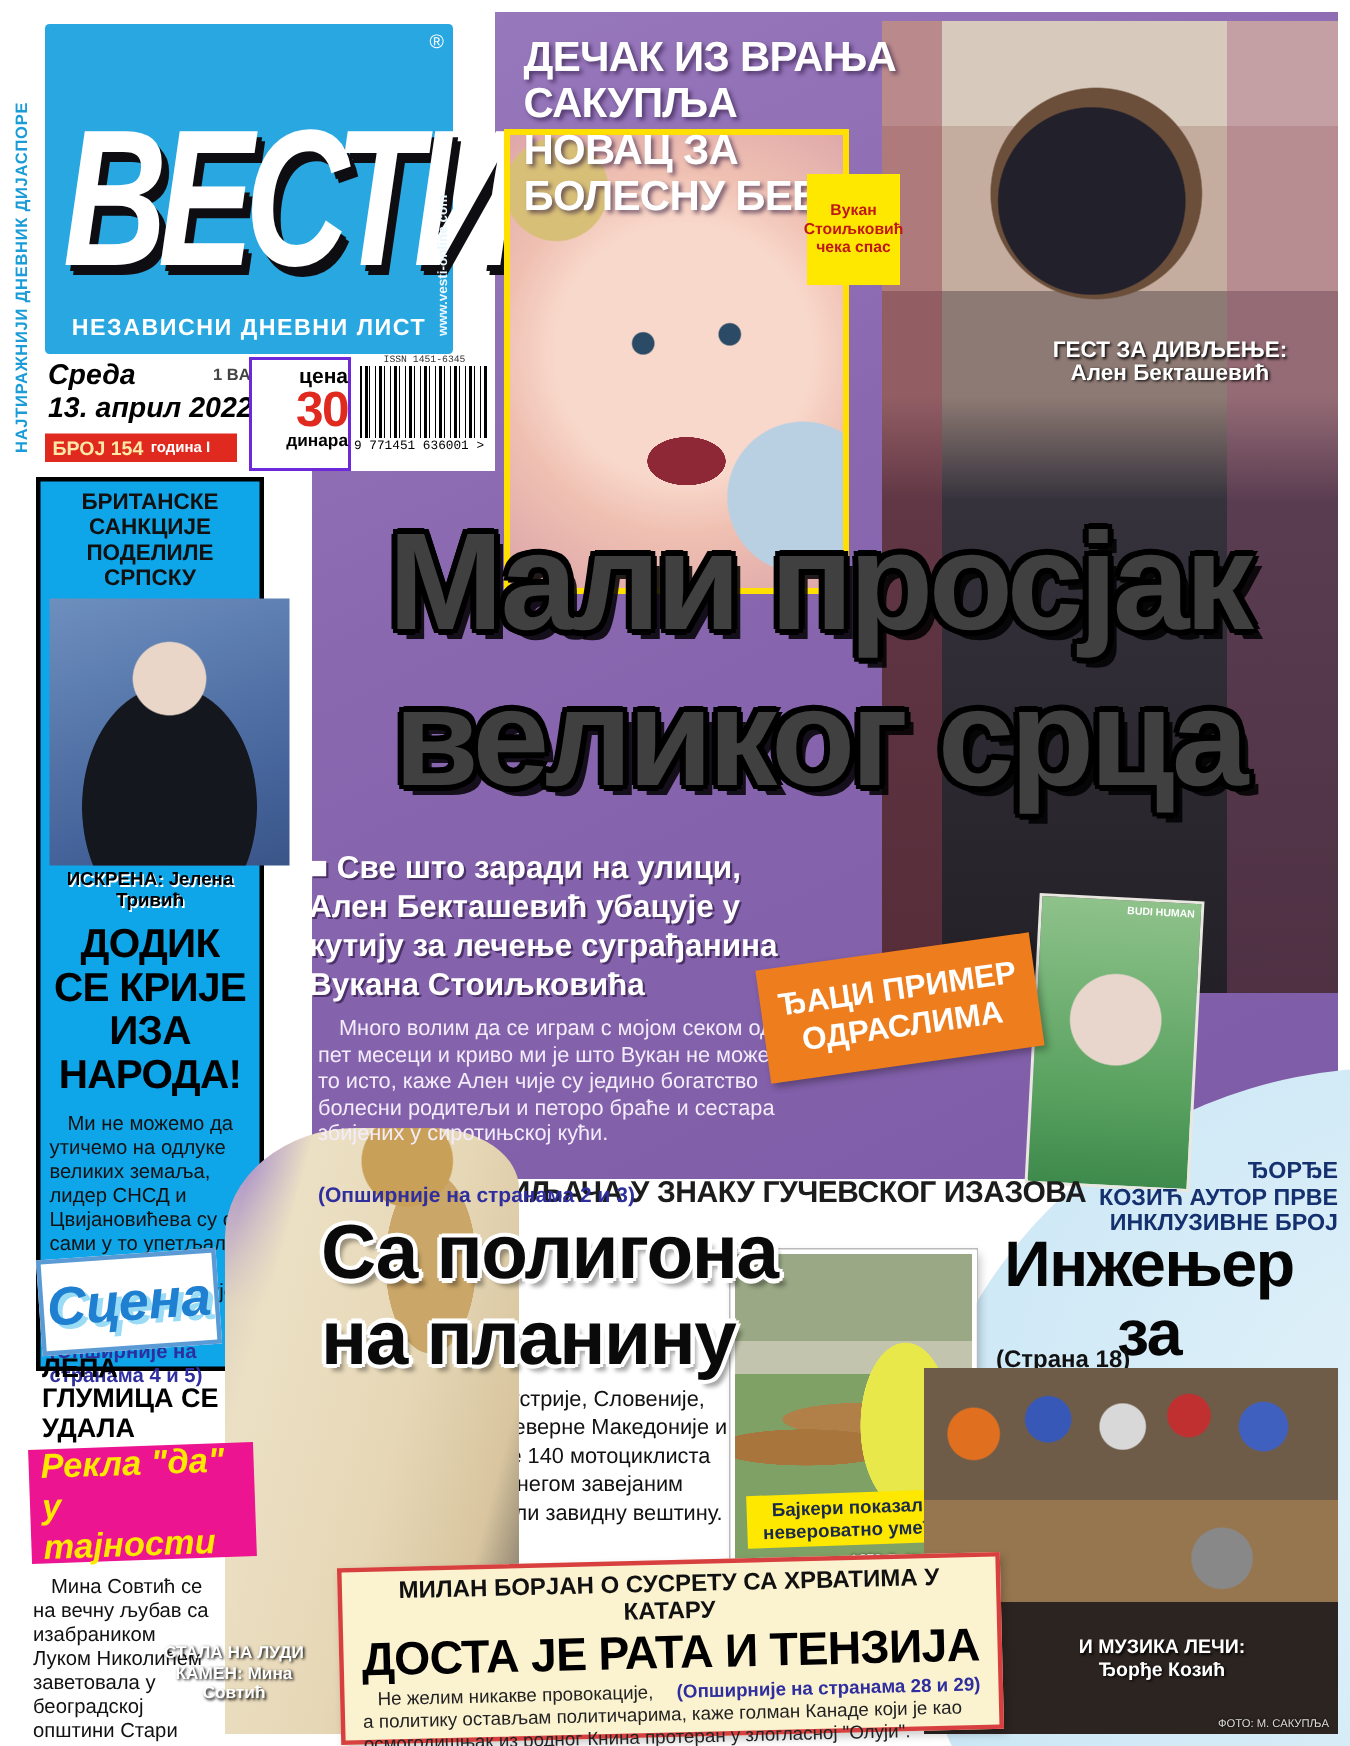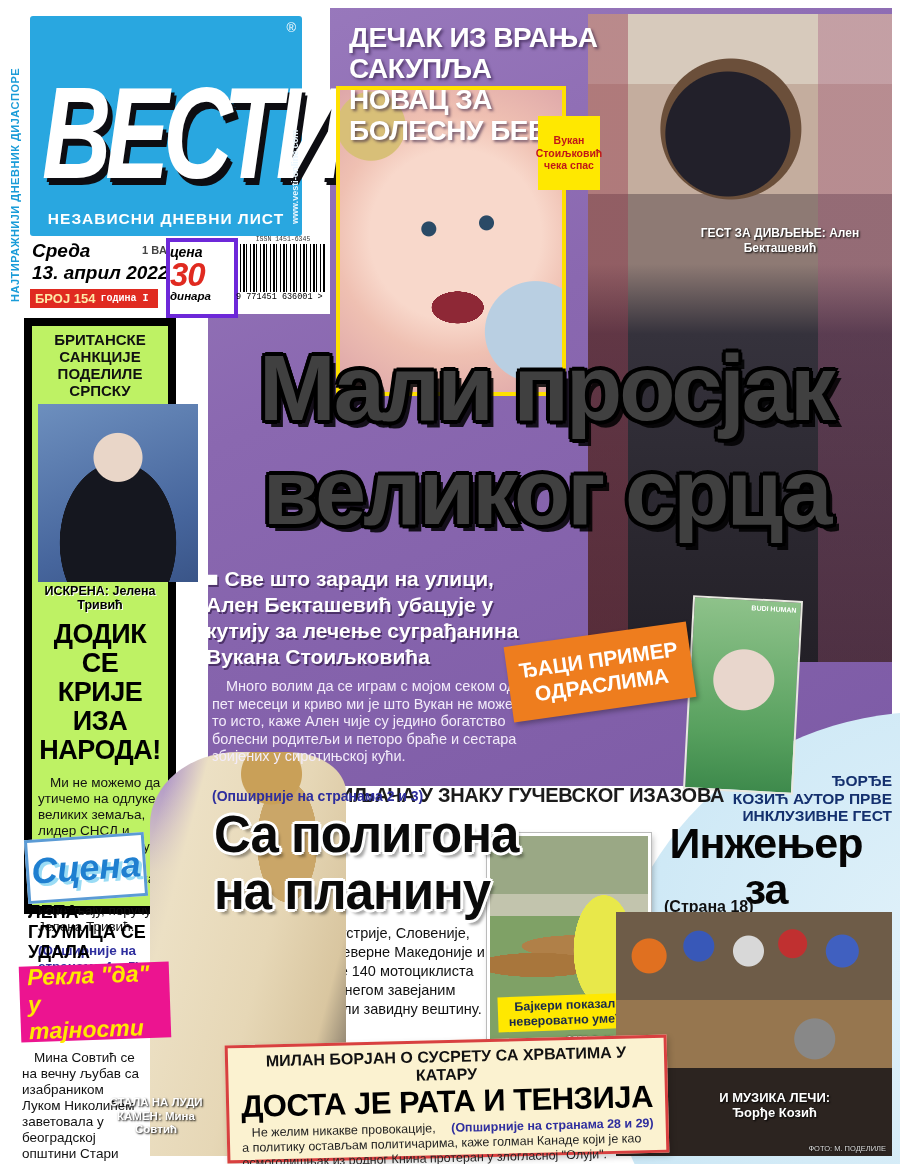--- a/index.html
+++ b/index.html
@@ -28,41 +28,41 @@
   #logo-subtitle{left:0;bottom:8px;width:100%;text-align:center;color:#fff;
     font-size:15.5px;font-weight:900;letter-spacing:1px;}
   #logo-site{right:2px;top:58px;height:150px;color:#eaf7ff;font-size:9px;font-weight:700;
     writing-mode:vertical-rl;transform:rotate(180deg);}
   #date-day{left:32px;top:240px;font-size:19px;font-weight:900;font-style:italic;color:#000;z-index:3;}
   #date-full{left:32px;top:262px;font-size:19px;font-weight:900;font-style:italic;color:#000;z-index:3;}
   #bam{left:142px;top:244px;font-size:11px;font-weight:700;color:#444;z-index:3;}
   #issue-strip{left:30px;top:289px;width:128px;height:19px;background:#e02a20;z-index:3;
     display:flex;align-items:center;gap:5px;padding:0 5px;box-sizing:border-box;}
   #issue-no{color:#ffe9a6;font-size:13px;font-weight:900;}
-  #issue-year{color:#fff;font-size:10px;font-weight:700;font-family:Liberation Mono, monospace;}
-  #price-box{left:166px;top:238px;width:64px;height:72px;background:#fff;border:4px solid #6d28d9;
-    z-index:3;text-align:left;font-style:italic;}
+  #issue-year{color:#fff;font-size:10px;font-weight:700;}
+  #price-box{left:166px;top:238px;width:64px;height:72px;background:#fff;border:2px solid #6d28d9;
+    z-index:3;text-align:right;}
   #price-label{font-size:14px;font-weight:900;color:#000;margin-top:2px;}
   #price-value{font-size:33px;line-height:30px;font-weight:900;color:#e02a20;letter-spacing:-1px;}
   #price-cur{font-size:11.5px;font-weight:900;color:#000;}
   #issn{left:240px;top:236px;width:86px;font-size:6.5px;color:#333;text-align:center;z-index:3;
     font-family:"Liberation Mono",monospace;}
   #barcode{left:240px;top:244px;width:86px;height:48px;z-index:3;
     background:repeating-linear-gradient(90deg,#000 0 1px,#fff 1px 3px,#000 3px 5px,#fff 5px 6px,#000 6px 7px,#fff 7px 10px);}
   #barcode-num{left:236px;top:292px;width:96px;font-size:8.5px;color:#000;text-align:left;z-index:3;
     font-family:"Liberation Mono",monospace;}
 
   
   #boy-photo{left:588px;top:14px;width:304px;height:648px;z-index:2;
     background:
       radial-gradient(circle at 46% 120px,#22202a 0 62px,rgba(0,0,0,0) 63px),
       radial-gradient(circle at 47% 115px,#6b4f3a 0 70px,rgba(0,0,0,0) 71px),
       linear-gradient(90deg,rgba(150,60,80,.45) 0 40px,rgba(0,0,0,0) 40px 230px,rgba(160,80,120,.35) 230px),
       linear-gradient(180deg,#d7cabc 0 70px,#c4ad9e 70px 180px,#8e7a74 180px 250px,#35323c 320px,#232027 100%);}
-  #boy-caption{left:700px;top:226px;width:160px;z-index:4;color:#fff;font-size:12px;
+  #boy-caption{left:700px;top:226px;width:160px;z-index:4;color:#fff;font-size:15px;
     line-height:15px;font-weight:900;text-align:center;text-shadow:1px 1px 2px #000;}
   #baby-photo{left:336px;top:86px;width:222px;height:302px;border:4px solid #ffe000;z-index:3;
     background:
       radial-gradient(circle at 40% 46%,#2a4a66 0 7px,rgba(0,0,0,0) 8px),
       radial-gradient(circle at 66% 44%,#2a4a66 0 7px,rgba(0,0,0,0) 8px),
       radial-gradient(ellipse 26px 16px at 53% 72%,#8e2836 0 100%,rgba(0,0,0,0) 101%),
       radial-gradient(circle at 14% 12%,#d8bf78 0 34px,rgba(0,0,0,0) 35px),
       radial-gradient(circle at 88% 80%,#b9cfe2 0 50px,rgba(0,0,0,0) 51px),
       radial-gradient(circle at 52% 48%,#f8d8cb 0 44%,#efc0b2 62%,#dba3a8 100%);}
   #baby-badge{left:538px;top:116px;width:62px;height:74px;background:#ffe800;z-index:5;
@@ -87,21 +87,21 @@
     line-height:26px;font-weight:900;text-shadow:1.5px 1.5px 0 rgba(30,10,50,.55);}
   #lead-body{left:212px;top:678px;width:306px;z-index:5;color:#f3ecfa;font-size:14.5px;
     line-height:17.5px;font-weight:500;text-indent:14px;}
   #lead-more{left:212px;top:788px;width:306px;z-index:5;color:#2e2e9e;font-size:14px;font-weight:900;}
   #orange-flag{left:508px;top:634px;width:184px;height:76px;background:#ee7d1e;z-index:6;
     transform:rotate(-8deg);display:flex;flex-direction:column;justify-content:center;
     text-align:center;color:#fff;font-size:21px;line-height:25px;font-weight:900;
     box-shadow:2px 3px 5px rgba(0,0,0,.3);}
 
   
-  #red-box{left:24px;top:318px;width:152px;height:596px;background:#bef264;border:8px solid #000000;
+  #red-box{left:24px;top:318px;width:152px;height:596px;background:#0ea5e9;border:3px solid #000000;
     z-index:3;box-sizing:border-box;padding:5px 6px;}
   #left-kicker{font-size:15px;line-height:17px;font-weight:900;color:#111;text-align:center;}
   #trivic-photo{width:160px;height:178px;margin:5px auto 2px;position:relative;
     background:
       radial-gradient(circle at 50% 30%,#e9d6c8 0 24px,rgba(0,0,0,0) 25px),
       radial-gradient(ellipse 58px 80px at 50% 78%,#15171f 0 100%,rgba(0,0,0,0) 101%),
       linear-gradient(160deg,#6d8fbe 0%,#46659c 70%,#3a5588 100%);}
   #trivic-caption{font-size:12.5px;font-weight:900;color:#000;text-align:center;margin-top:2px;
     text-shadow:1px 1px 0 #fff;}
   #left-headline{font-size:27px;line-height:29px;font-weight:900;color:#000;text-align:center;
@@ -273,33 +273,33 @@
     <div id="biker-caption">
       <div>Бајкери показали</div>
       <div>невероватно умеће</div>
     </div>
     <div id="biker-credit">ФОТО: Ђ. ЈАНКОВИЋ</div>
   </div>
 
   <div class="abs" id="opera-kicker">
     <div>ЂОРЂЕ</div>
     <div>КОЗИЋ АУТОР ПРВЕ</div>
-    <div>ИНКЛУЗИВНЕ ГЕСТ</div>
+    <div>ИНКЛУЗИВНЕ БРОЈ</div>
   </div>
   <div class="abs" id="opera-headline">
     <div>Инжењер</div>
     <div>за остављам</div>
   </div>
   <div class="abs" id="opera-page">(Страна 18)</div>
   <div class="abs" id="choir-photo">
     <div id="choir-caption">
       <div>И МУЗИКА ЛЕЧИ:</div>
       <div>Ђорђе Козић</div>
     </div>
-    <div id="choir-credit">ФОТО: М. ПОДЕЛИЛЕ</div>
+    <div id="choir-credit">ФОТО: М. САКУПЉА</div>
   </div>
 
   <div class="abs" id="sport-box">
     <div id="sport-kicker">МИЛАН БОРЈАН О СУСРЕТУ СА ХРВАТИМА У КАТАРУ</div>
     <div id="sport-headline">ДОСТА ЈЕ РАТА И ТЕНЗИЈА</div>
     <div id="sport-body">
       <span class="sport-more">(Опширније на странама 28 и 29)</span>
       <span>Не желим никакве провокације, а политику остављам политичарима, каже голман Канаде који је као осмогодишњак из родног Книна протеран у злогласној "Олуји".</span>
     </div>
   </div>

